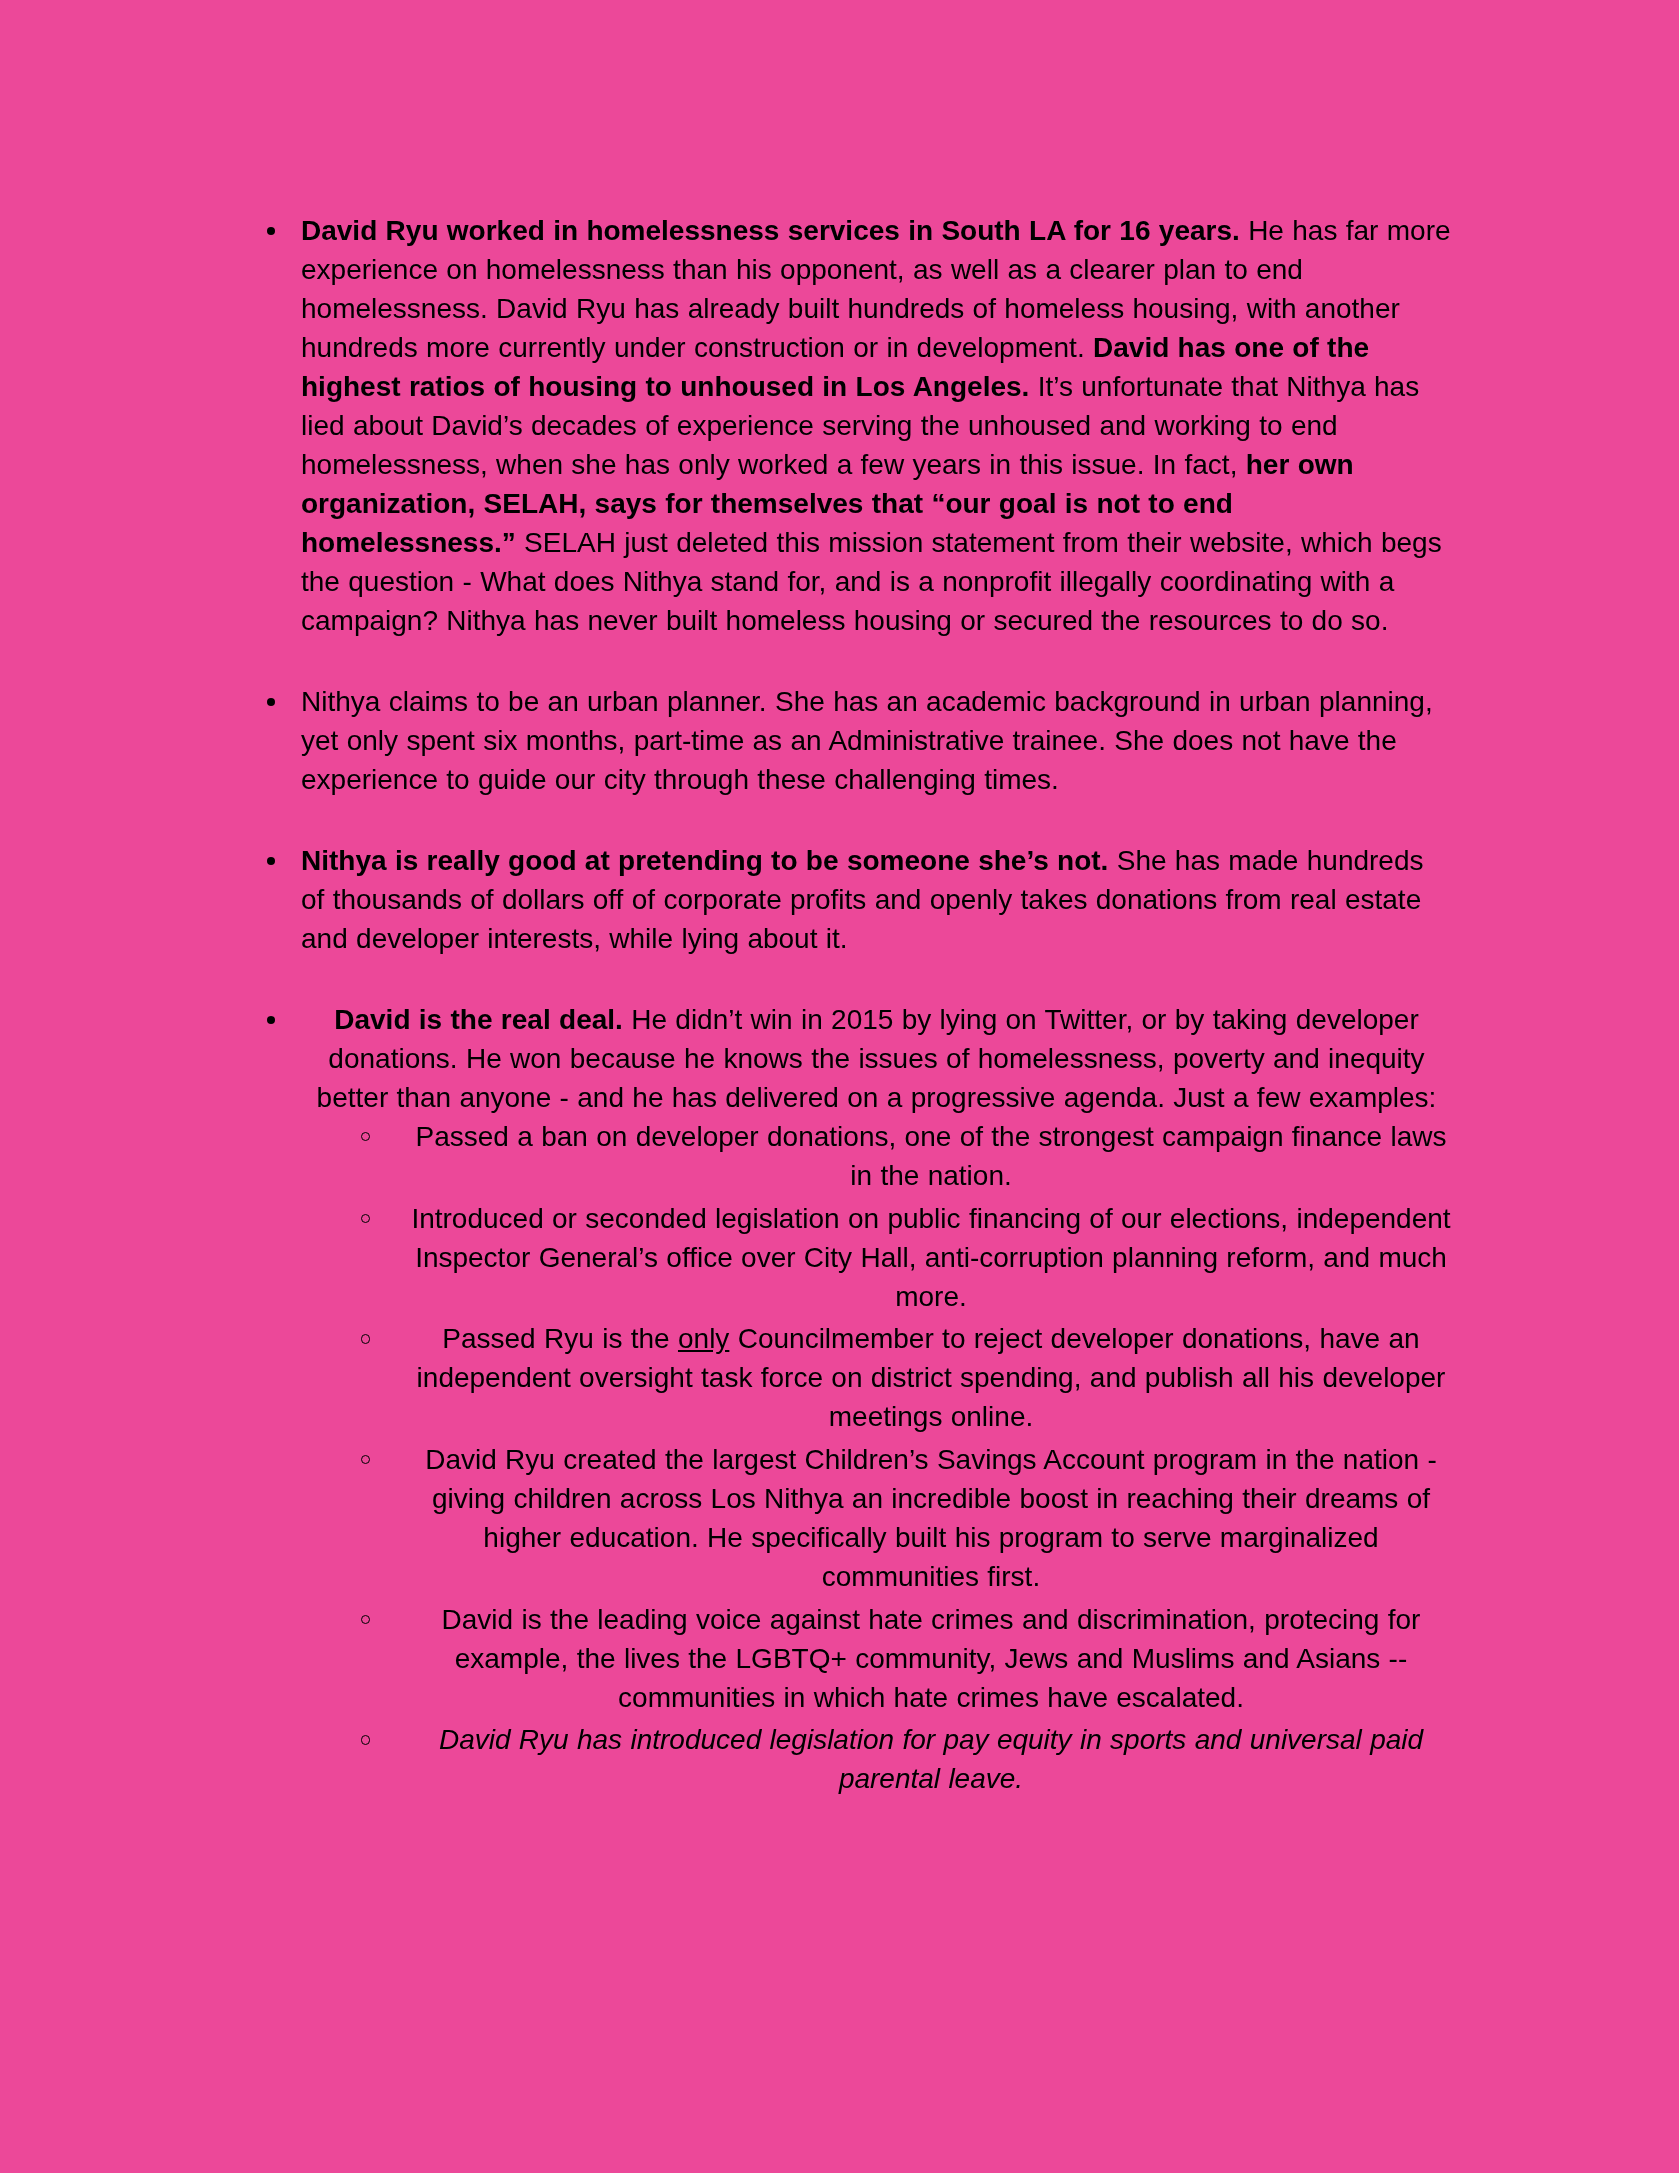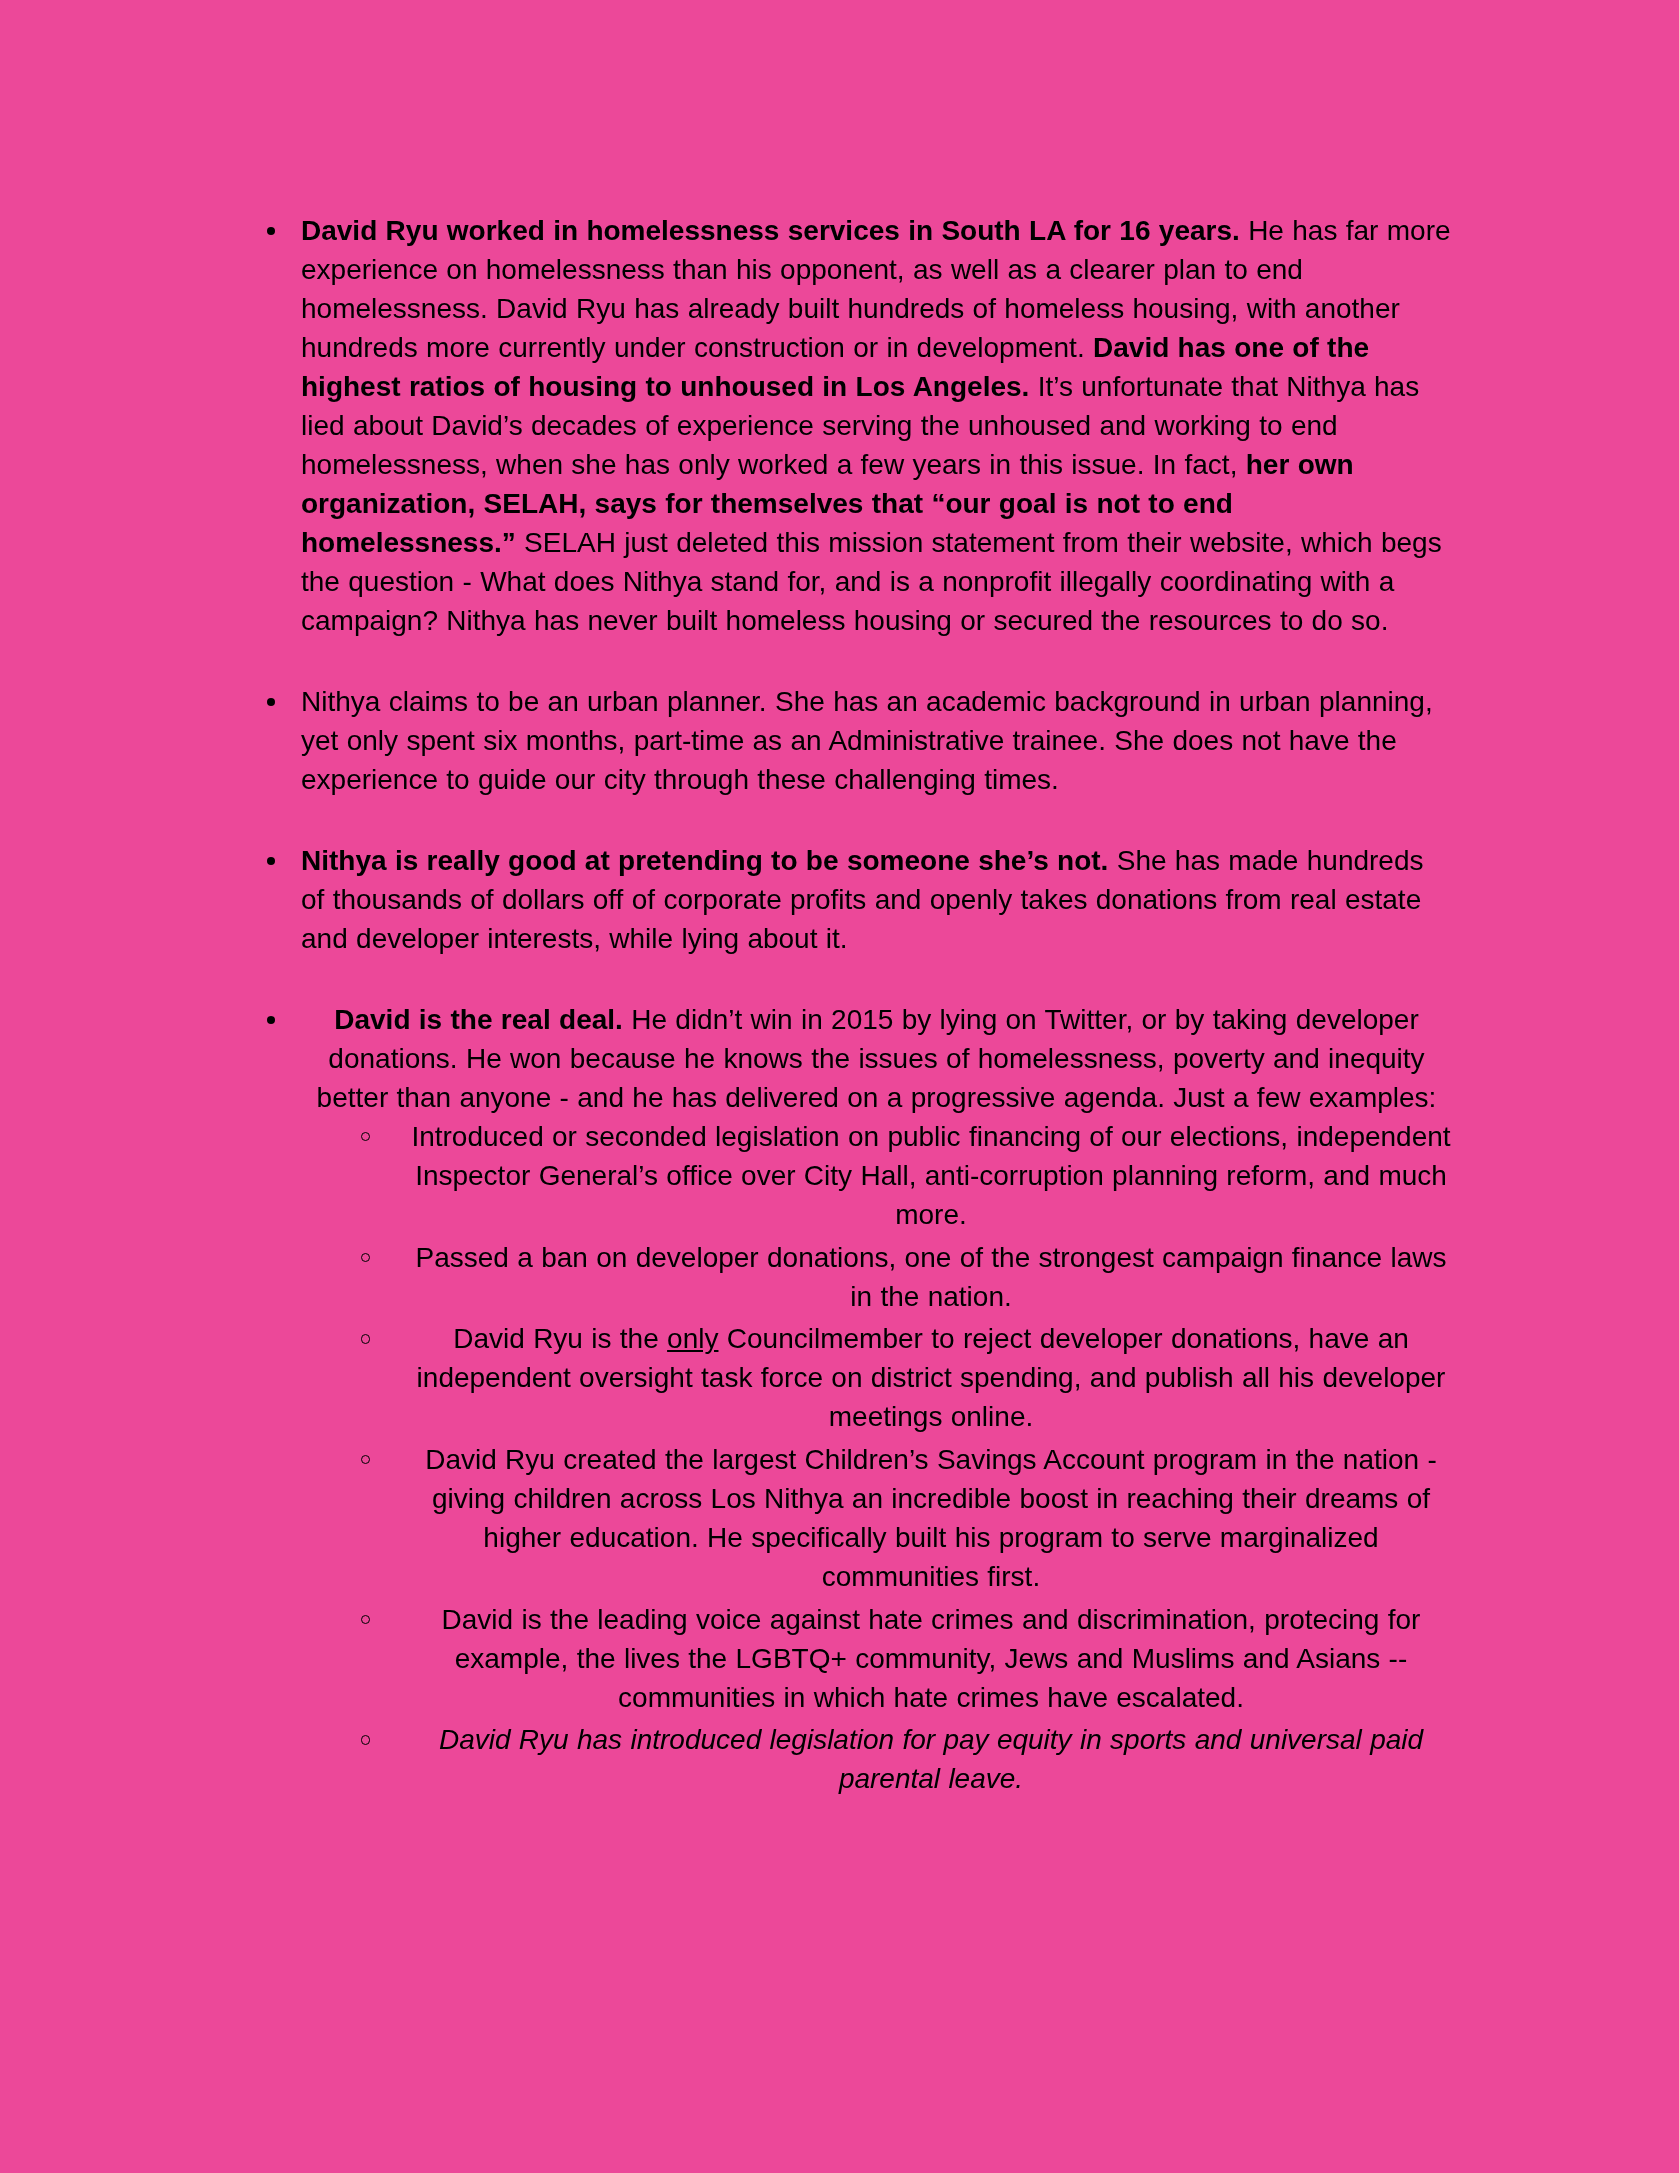--- a/index.html
+++ b/index.html
@@ -64,29 +64,29 @@
       </div>
       <div class="item level1">
         <span class="marker dot"></span>
         <div class="content"><span class="b ">Nithya is really good at pretending to be someone she’s not.</span><span class=""> She has made hundreds of thousands of dollars off of corporate profits and openly takes donations from real estate and developer interests, while lying about it.</span></div>
       </div>
       <div class="item level1">
         <span class="marker dot"></span>
         <div class="content"><span class="b ">David is the real deal.</span><span class=""> He didn’t win in 2015 by lying on Twitter, or by taking developer donations. He won because he knows the issues of homelessness, poverty and inequity better than anyone - and he has delivered on a progressive agenda. Just a few examples:</span></div>
         <div class="item level2">
           <span class="marker circle"></span>
+          <div class="content"><span class="">Passed a ban on developer donations, one of the strongest campaign finance laws in the nation.</span></div>
+        </div>
+        <div class="item level2">
+          <span class="marker circle"></span>
           <div class="content"><span class="">Introduced or seconded legislation on public financing of our elections, independent Inspector General’s office over City Hall, anti-corruption planning reform, and much more.</span></div>
         </div>
         <div class="item level2">
           <span class="marker circle"></span>
-          <div class="content"><span class="">Passed a ban on developer donations, one of the strongest campaign finance laws in the nation.</span></div>
-        </div>
-        <div class="item level2">
-          <span class="marker circle"></span>
-          <div class="content"><span class="">David Ryu is the </span><span class="u">only</span><span class=""> Councilmember to reject developer donations, have an independent oversight task force on district spending, and publish all his developer meetings online.</span></div>
+          <div class="content"><span class="">Passed Ryu is the </span><span class="u">only</span><span class=""> Councilmember to reject developer donations, have an independent oversight task force on district spending, and publish all his developer meetings online.</span></div>
         </div>
         <div class="item level2">
           <span class="marker circle"></span>
           <div class="content"><span class="">David Ryu created the largest Children’s Savings Account program in the nation - giving children across Los Nithya an incredible boost in reaching their dreams of higher education. He specifically built his program to serve marginalized communities first.</span></div>
         </div>
         <div class="item level2">
           <span class="marker circle"></span>
           <div class="content"><span class="">David is the leading voice against hate crimes and discrimination, protecing for example, the lives the LGBTQ+ community, Jews and Muslims and Asians -- communities in which hate crimes have escalated.</span></div>
         </div>
         <div class="item level2">

